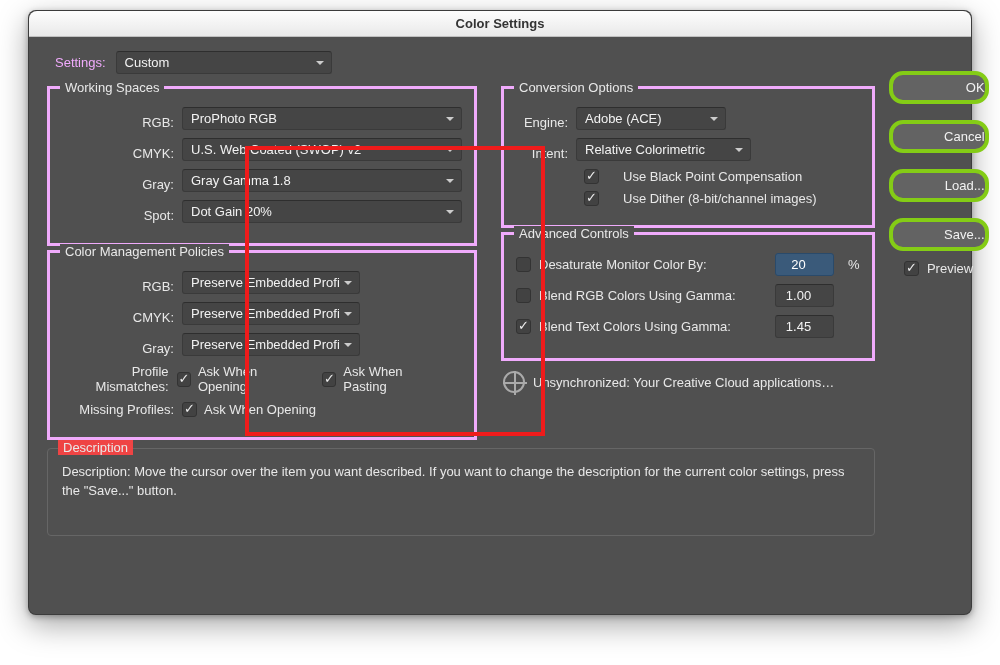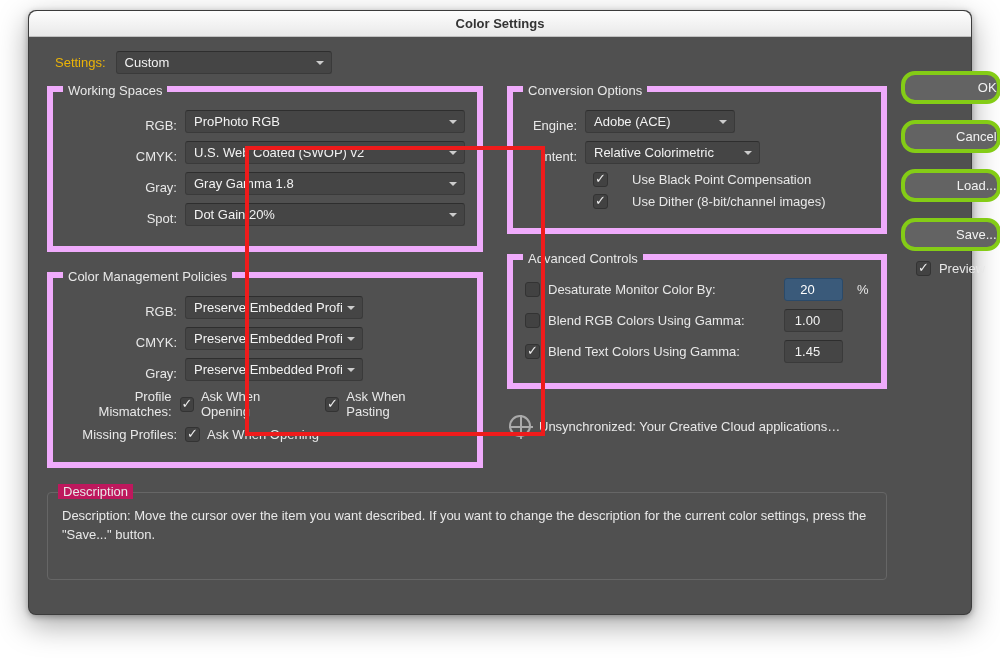--- a/index.html
+++ b/index.html
@@ -43,21 +43,21 @@
   .left-panel { flex: 1; }
   .right-panel { width: 120px; padding-top: 4px; }
 
   .settings-row {
     display: flex;
     align-items: center;
     gap: 10px;
     margin-bottom: 12px;
     padding-left: 8px;
   }
-  .label { color: #eab308; }
+  .label { color: #f0abfc; }
   .settings-row .label { width: auto; }
   select, input[type="text"] {
     background: #454545;
     color: #f2f2f2;
     border: 1px solid #3a3a3a;
     border-top-color: #2e2e2e;
     font-size: 13px;
     padding: 3px 20px 3px 8px;
     border-radius: 3px;
     appearance: none;
@@ -72,24 +72,24 @@
     border: 4px solid transparent;
     border-top-color: #ccc;
     pointer-events:none;
   }
   .settings-select { width: 216px; }
 
   .two-cols { display: flex; gap: 24px; }
   .col { flex: 1; }
 
   fieldset {
-    border: 6px solid #f0abfc;
+    border: 3px solid #f0abfc;
     border-radius: 0;
     padding: 18px 12px 12px 12px;
-    margin-bottom: 20px;
+    margin-bottom: 4px;
     position: relative;
   }
   fieldset > legend {
     position: absolute;
     top: -9px;
     left: 10px;
     padding: 0 5px;
     background: #505050;
     font-size: 13px;
   }
@@ -132,21 +132,21 @@
     content:""; position:absolute; background:#aaa;
   }
   .sync-icon::before { left: 9px; top: -2px; width:2px; height:24px;}
   .sync-icon::after { top: 9px; left: -2px; height:2px; width: 24px;}
 
   .desc-box {
     border: 1px solid #666; border-radius:4px; padding: 14px 14px 34px 14px;
     position: relative; margin-top: 4px;
   }
   .desc-box legend {
-    position:absolute; top:-9px; left:10px; background:#be185d; padding:0 5px;
+    position:absolute; top:-9px; left:10px; background:#ef4444; padding:0 5px;
   }
   .desc-text { line-height: 1.45; color:#e8e8e8; }
 
   .right-panel .btn {
     display:block; width: 100px; margin: 16px auto 10px auto;
     background:#636363; color:#f2f2f2; text-align:right;
     border-radius: 14px; padding: 5px 0; border:4px solid #84cc16;
     cursor:pointer;
   }
   .preview-row { display:flex; align-items:center; gap:8px; justify-content:center; margin-top:6px;}

